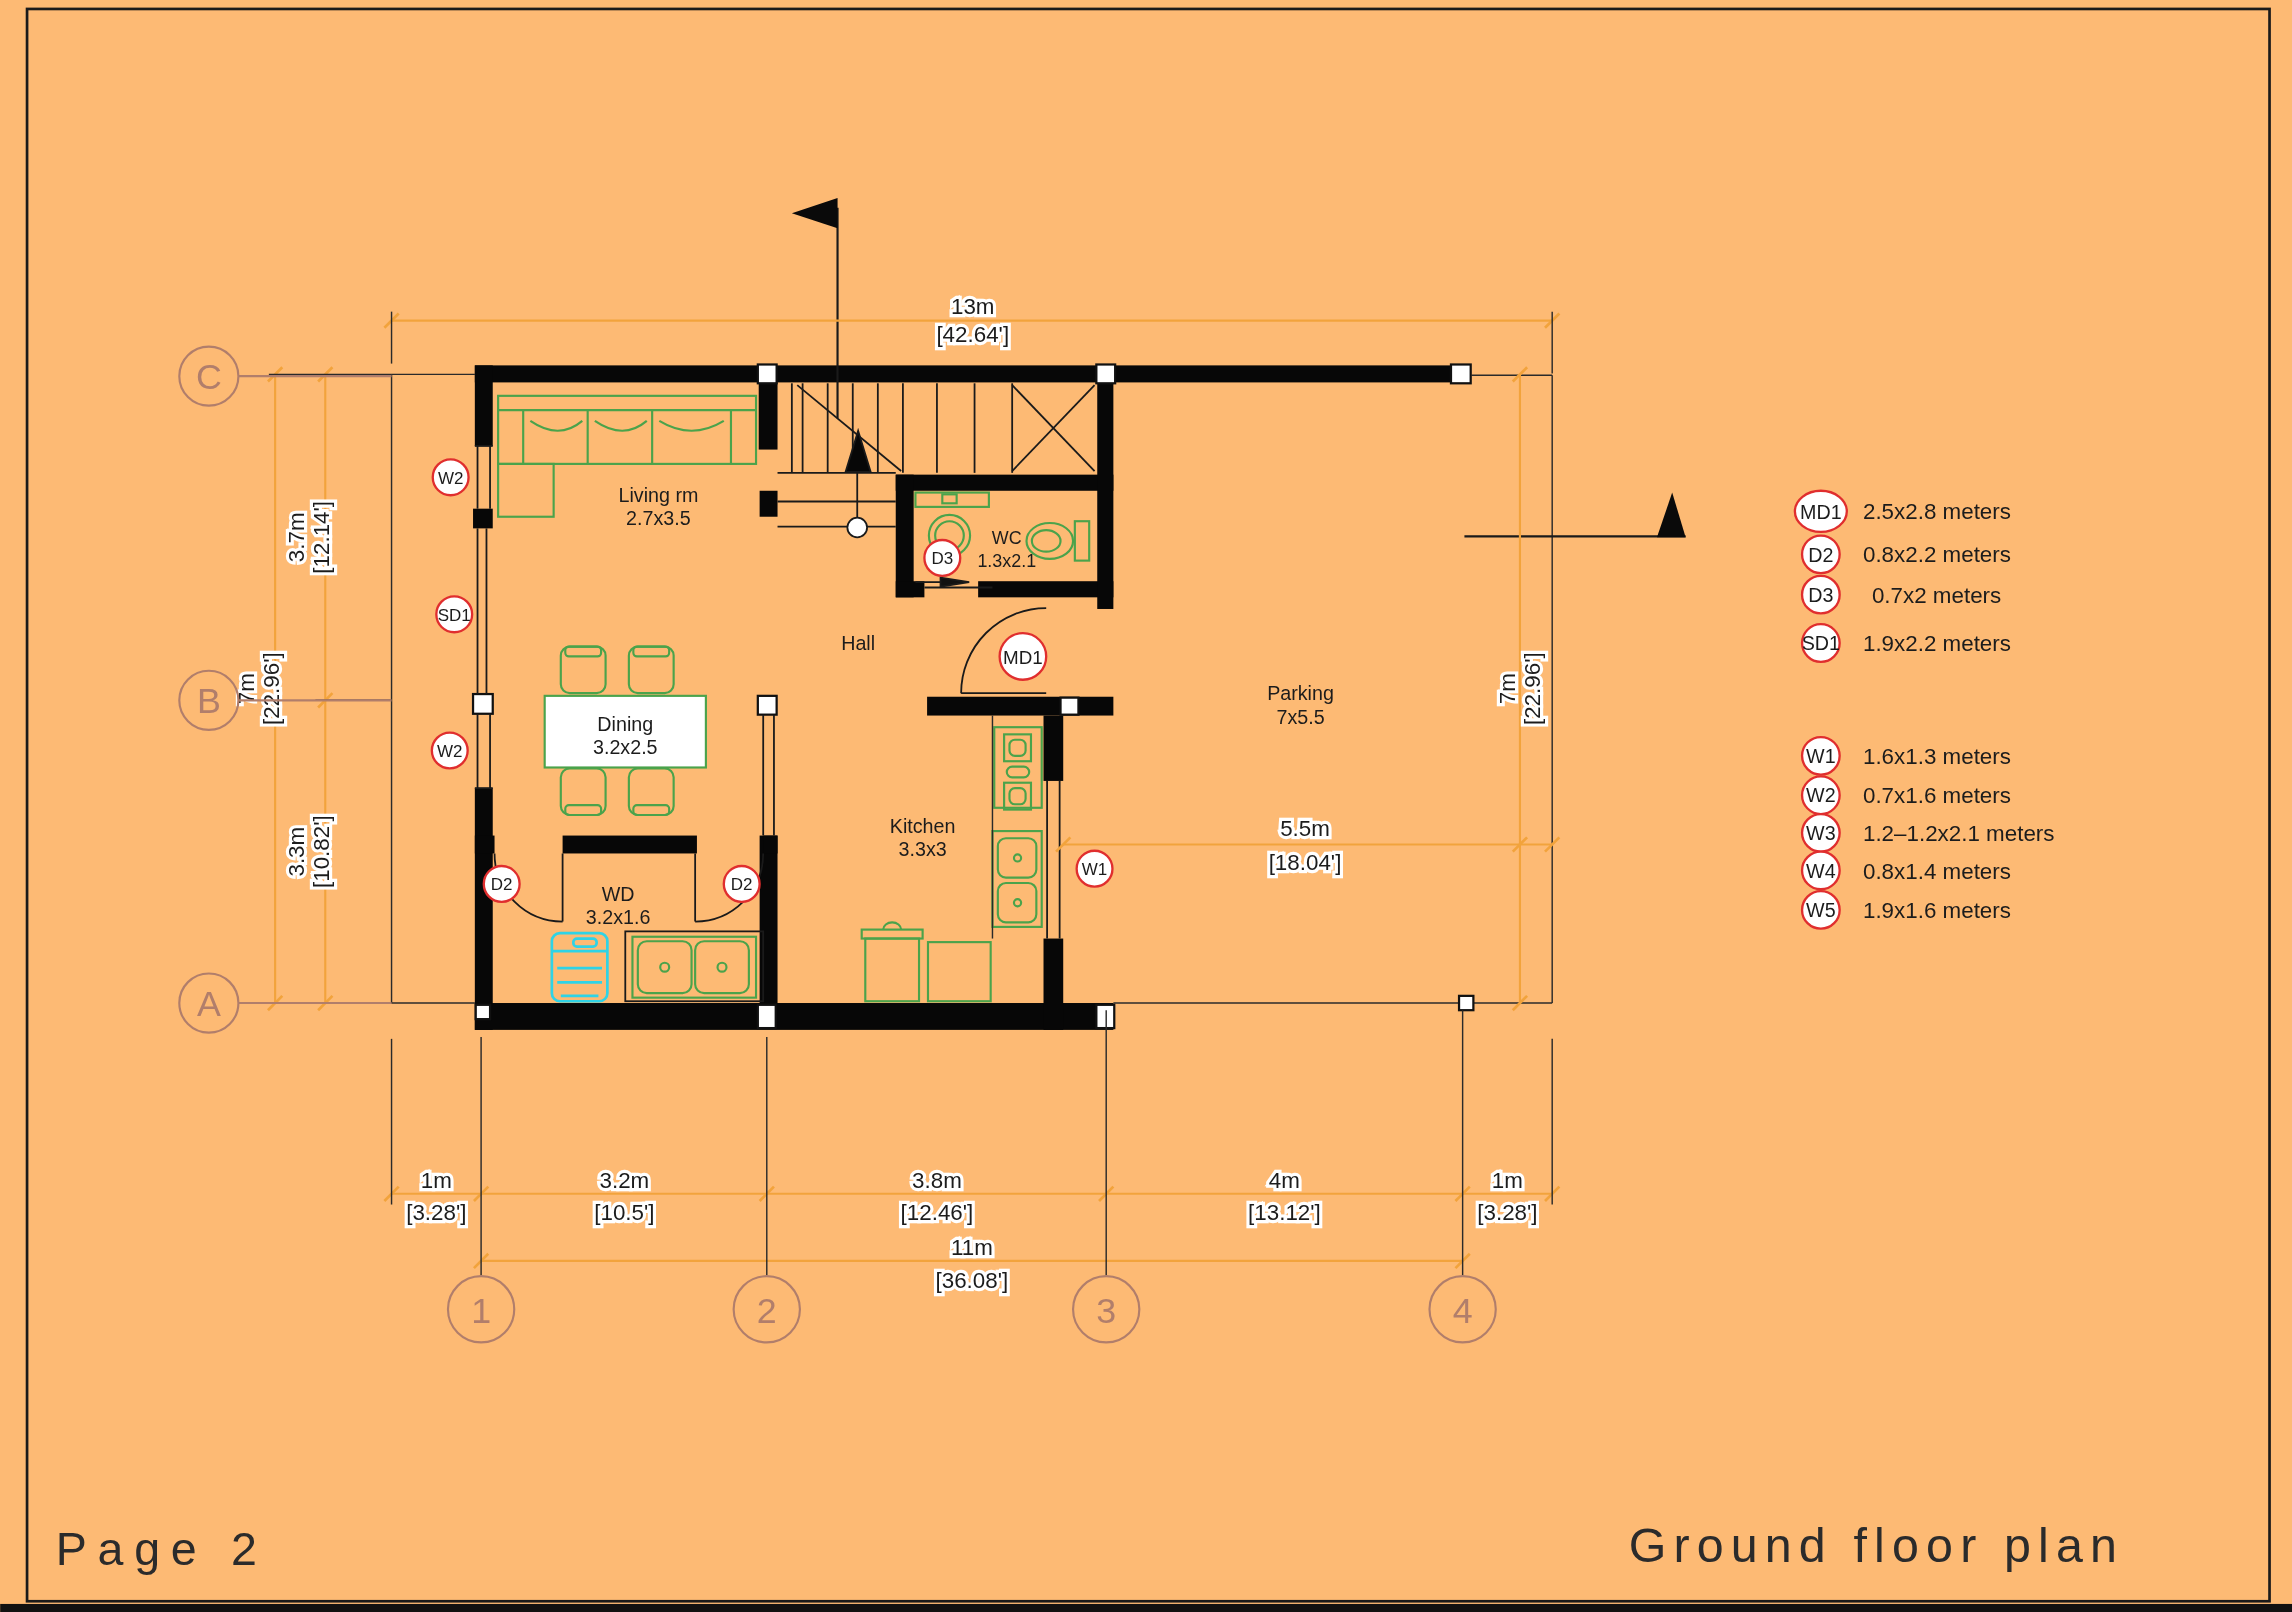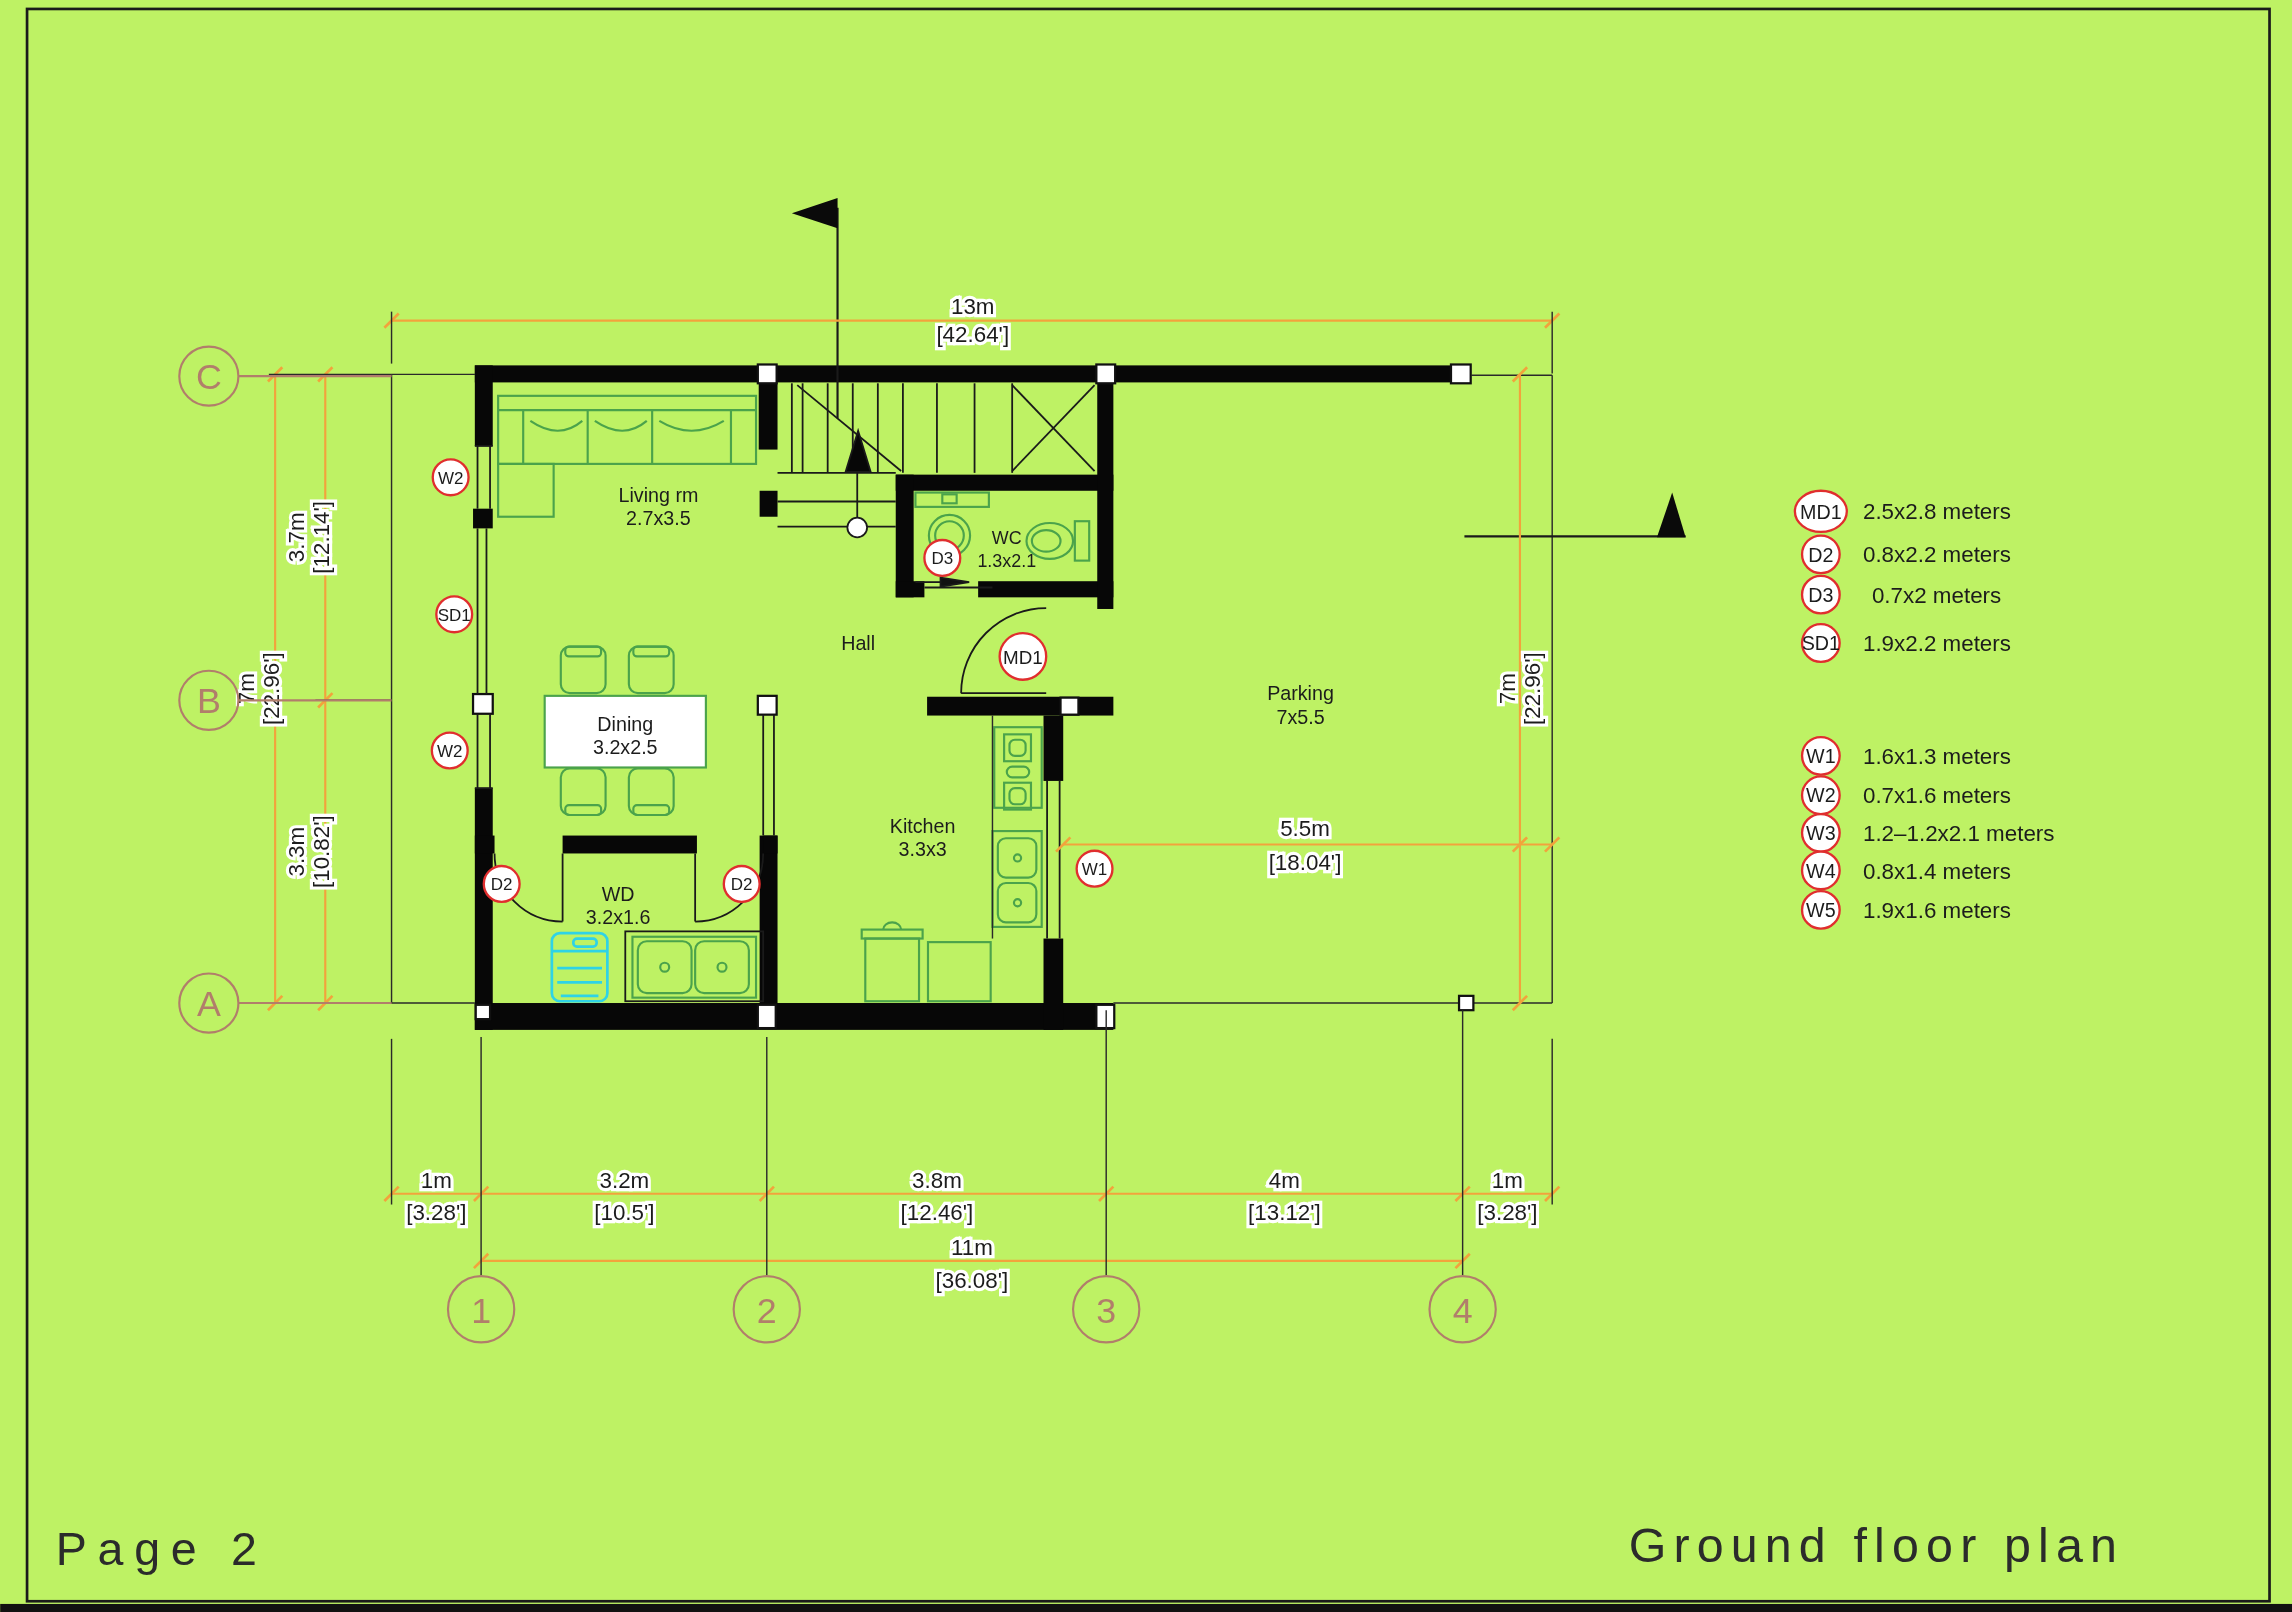--- a/index.html
+++ b/index.html
@@ -1,16 +1,16 @@
 <!DOCTYPE html>
 <html style="font-size:14.3px"><head>
 <meta charset="utf-8">
 <style>
   html,body{margin:0;padding:0;background:#ffffff;}
-  .page{position:relative;width:2293px;height:1612px;background:#bef264;overflow:hidden;}
+  .page{position:relative;width:2293px;height:1612px;background:#fdba74;overflow:hidden;}
   svg{display:block;}
   svg text{font-family:"Liberation Sans","DejaVu Sans",sans-serif;fill:#1c1c1c;}
   .w{fill:#070707;stroke:none;}
   .col{fill:#ffffff;stroke:#111111;stroke-width:2.5;}
   .tl{stroke:#1a1a1a;stroke-width:2;fill:none;}
   .tl15{stroke:#2a2a2a;stroke-width:1.6;fill:none;}
   .or{stroke:#f2a33c;stroke-width:2.4;fill:none;}
   .ortick{stroke:#f2a33c;stroke-width:3;fill:none;}
   .grn{stroke:#4ba34b;stroke-width:2.4;fill:none;}
   .cy{stroke:#2fd3e6;stroke-width:3;fill:none;}

